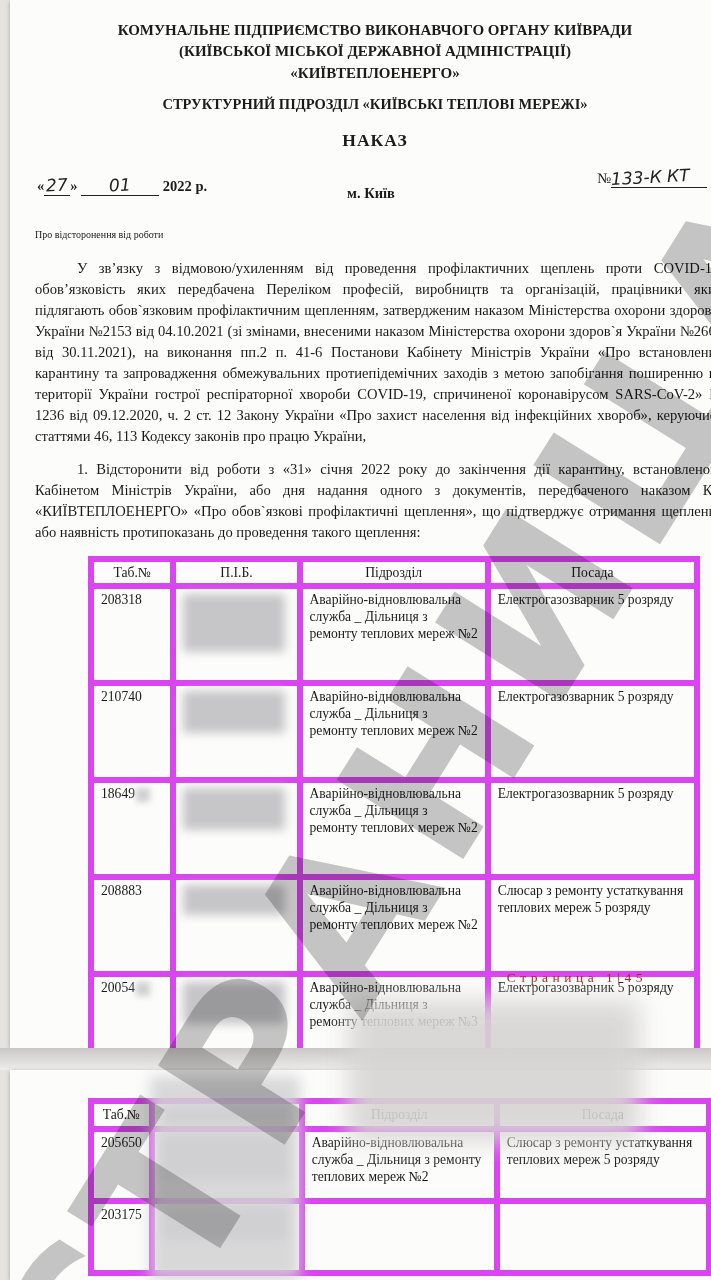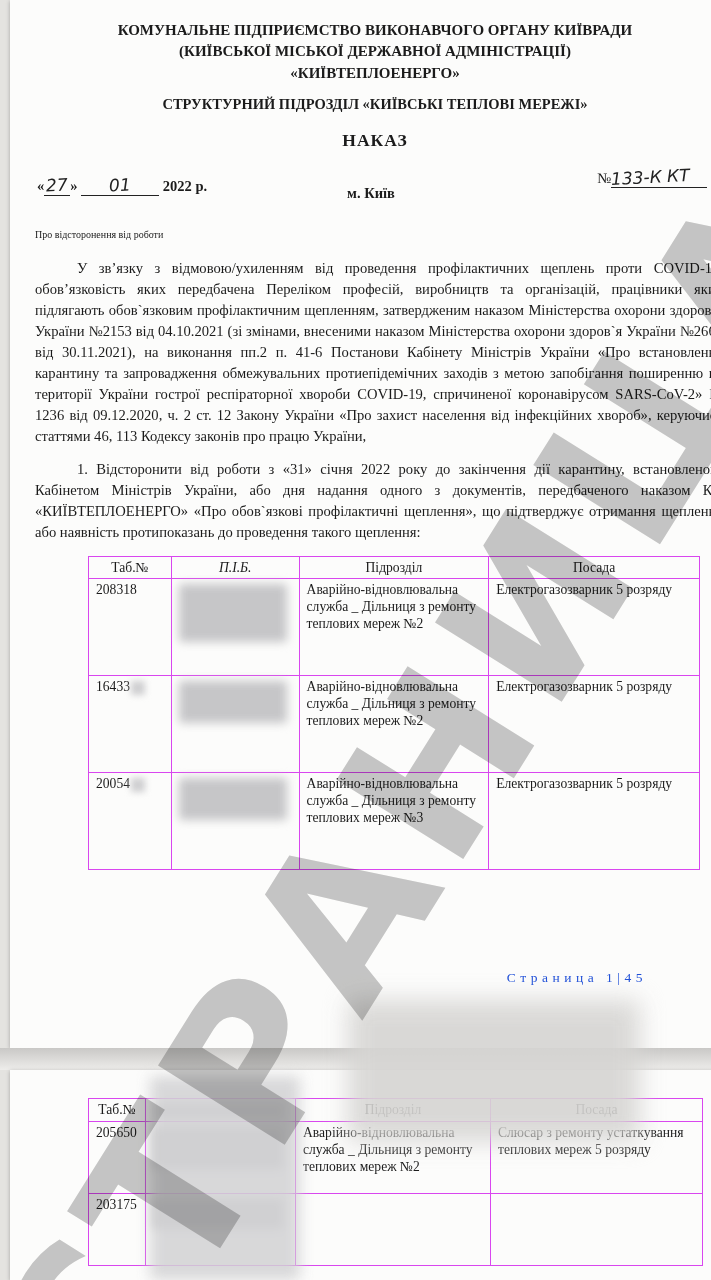--- a/index.html
+++ b/index.html
@@ -43,40 +43,40 @@
 
   .subject { margin-top:22px; font-size:10px; }
   .para { margin-top:18px; font-size:14.6px; line-height:1.44; text-align:justify;
           text-indent:42px; width:688px; }
   .order-word { margin-top:14px; font-size:14.6px; font-weight:bold; }
   .para-2 { margin-top:12px; }
 
   
   table { border-collapse:collapse; margin-top:13px; margin-left:53px;
           font-size:13.6px; line-height:1.26; }
-  th, td { border:1px solid #d946ef; padding:2px 7px 3px 7px; vertical-align:top;
+  th, td { border:6px solid #d946ef; padding:2px 7px 3px 7px; vertical-align:top;
            font-weight:normal; text-align:left; }
   th { text-align:center; padding:2px 4px; }
-  .t1 .c-tab { width:83px; }  .t1 .c-name { width:128px;font-style:italic; } .t1 .c-unit { width:190px; } .t1 .c-pos { width:211px; }
+  .t1 .c-tab { width:83px; }  .t1 .c-name { width:128px; } .t1 .c-unit { width:190px; } .t1 .c-pos { width:211px; }
   .t1 tr.data-row { height:97px; }
   .t2 { position:absolute; left:78px; top:28px; margin:0; }
   .t2 .c-tab { width:57px; }  .t2 .c-name { width:150px; } .t2 .c-unit { width:195px; } .t2 .c-pos { width:212px; }
   .t2 tr.data-row { height:72px; }
 
   .blur-name { height:42px; width:96%; margin-top:3px; background:#c6c6c8;
                border-radius:3px; filter:blur(5px); }
   .blur-name.tall { height:58px; }
   .blur-name.short { height:30px; }
   .blur-chip { display:inline-block; width:14px; height:14px; margin-left:1px;
                background:#cfcfd1; filter:blur(3px); vertical-align:middle; }
   .blur-head { height:16px; width:90%; margin:2px auto 0 auto; background:#cccccd;
                border-radius:2px; filter:blur(4px); }
 
   .page1-footer { position:absolute; right:78px; top:970px; font-size:13.5px;
-                  letter-spacing:4.5px; color:#1d4ed8; }
+                  letter-spacing:4.5px; color:#b91c1c; }
 
   
   .gap-smudge { position:absolute; left:348px; top:1000px; width:292px; height:142px;
                 background:#d6d5d3; filter:blur(12px); z-index:5; opacity:.9; }
   
   .p2-name-strip { position:absolute; left:150px; top:1076px; width:150px; height:204px;
                    background:#d2d2d4; filter:blur(7px); z-index:5; opacity:.85; }
 </style>
 </head>
 <body>
@@ -117,26 +117,42 @@
         </tr>
         <tr class="data-row">
           <td><span>208318</span></td>
           <td>
                 <div class="blur-name tall"></div>
               </td>
           <td>Аварійно-відновлювальна служба _ Дільниця з ремонту теплових мереж №2</td>
           <td>Електрогазозварник 5 розряду</td>
         </tr>
         <tr class="data-row">
-          <td><span>16433</span><span class="blur-chip"></span></td>
+          <td><span>210740</span></td>
           <td>
                 <div class="blur-name"></div>
               </td>
           <td>Аварійно-відновлювальна служба _ Дільниця з ремонту теплових мереж №2</td>
           <td>Електрогазозварник 5 розряду</td>
+        </tr>
+        <tr class="data-row">
+          <td><span>18649</span><span class="blur-chip"></span></td>
+          <td>
+                <div class="blur-name"></div>
+              </td>
+          <td>Аварійно-відновлювальна служба _ Дільниця з ремонту теплових мереж №2</td>
+          <td>Електрогазозварник 5 розряду</td>
+        </tr>
+        <tr class="data-row">
+          <td><span>208883</span></td>
+          <td>
+                <div class="blur-name short"></div>
+              </td>
+          <td>Аварійно-відновлювальна служба _ Дільниця з ремонту теплових мереж №2</td>
+          <td>Слюсар з ремонту устаткування теплових мереж 5 розряду</td>
         </tr>
         <tr class="data-row">
           <td><span>20054</span><span class="blur-chip"></span></td>
           <td>
                 <div class="blur-name"></div>
               </td>
           <td>Аварійно-відновлювальна служба _ Дільниця з ремонту теплових мереж №3</td>
           <td>Електрогазозварник 5 розряду</td>
         </tr>
       </tbody>

